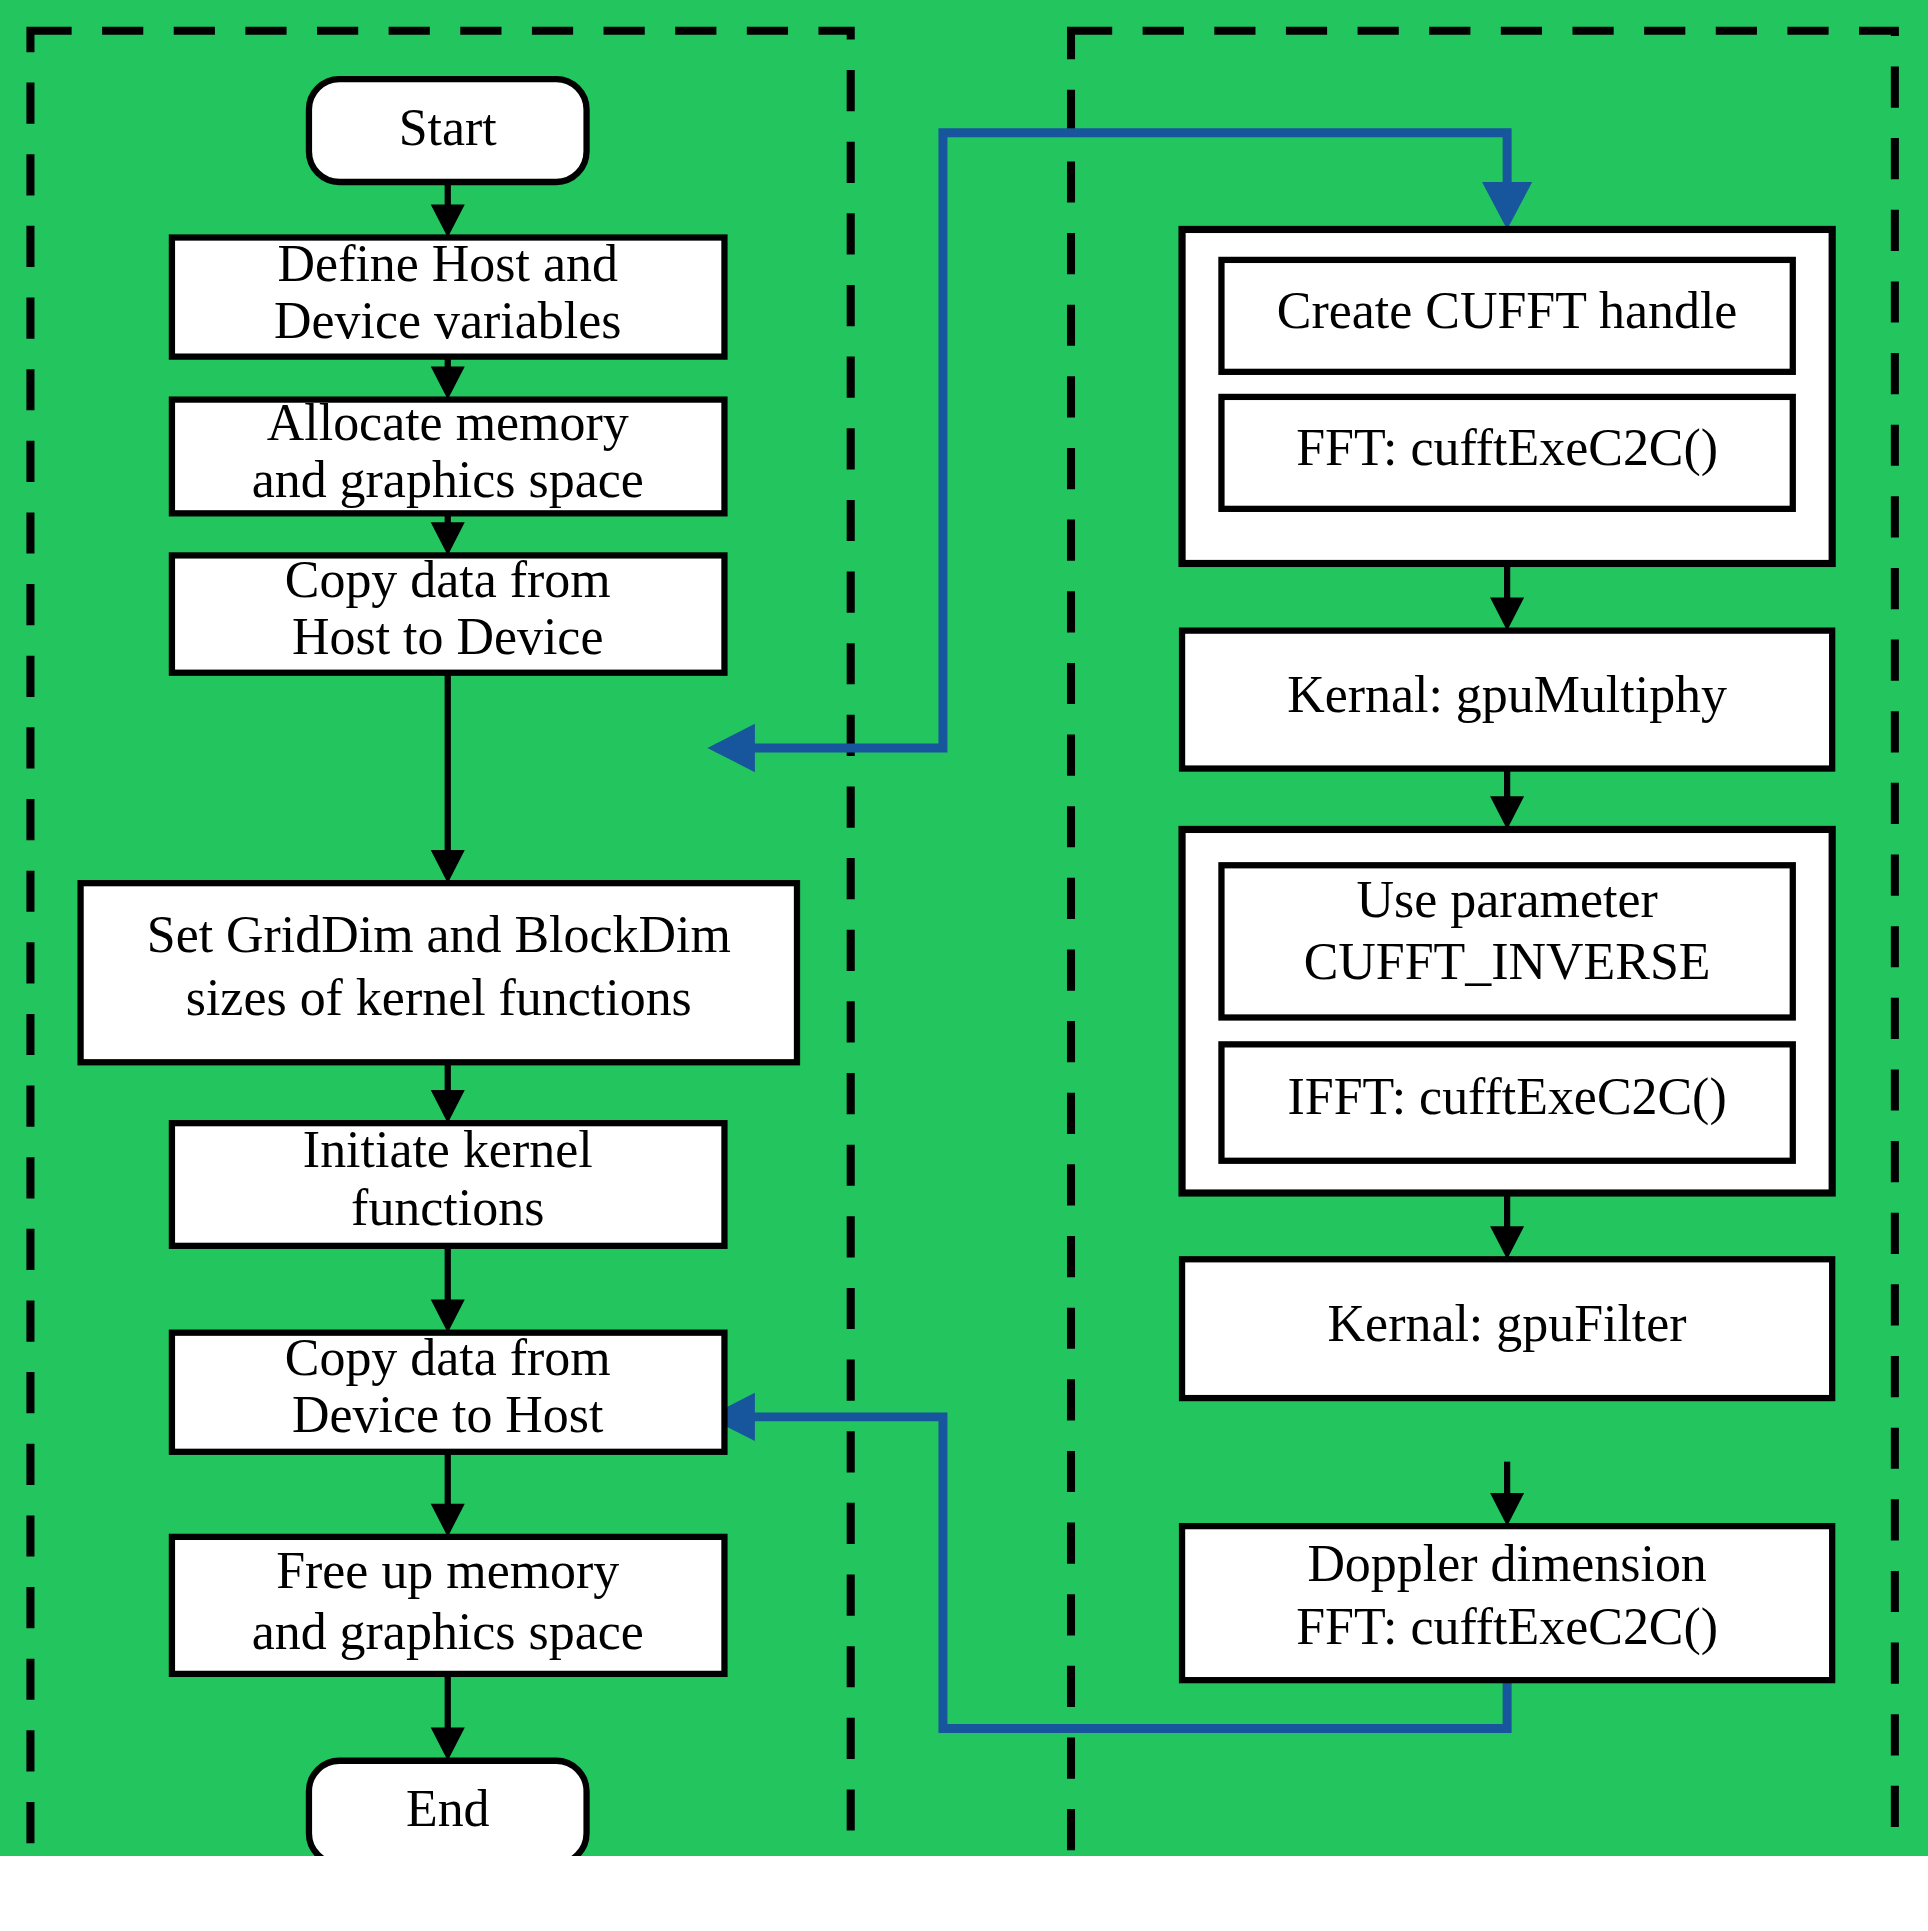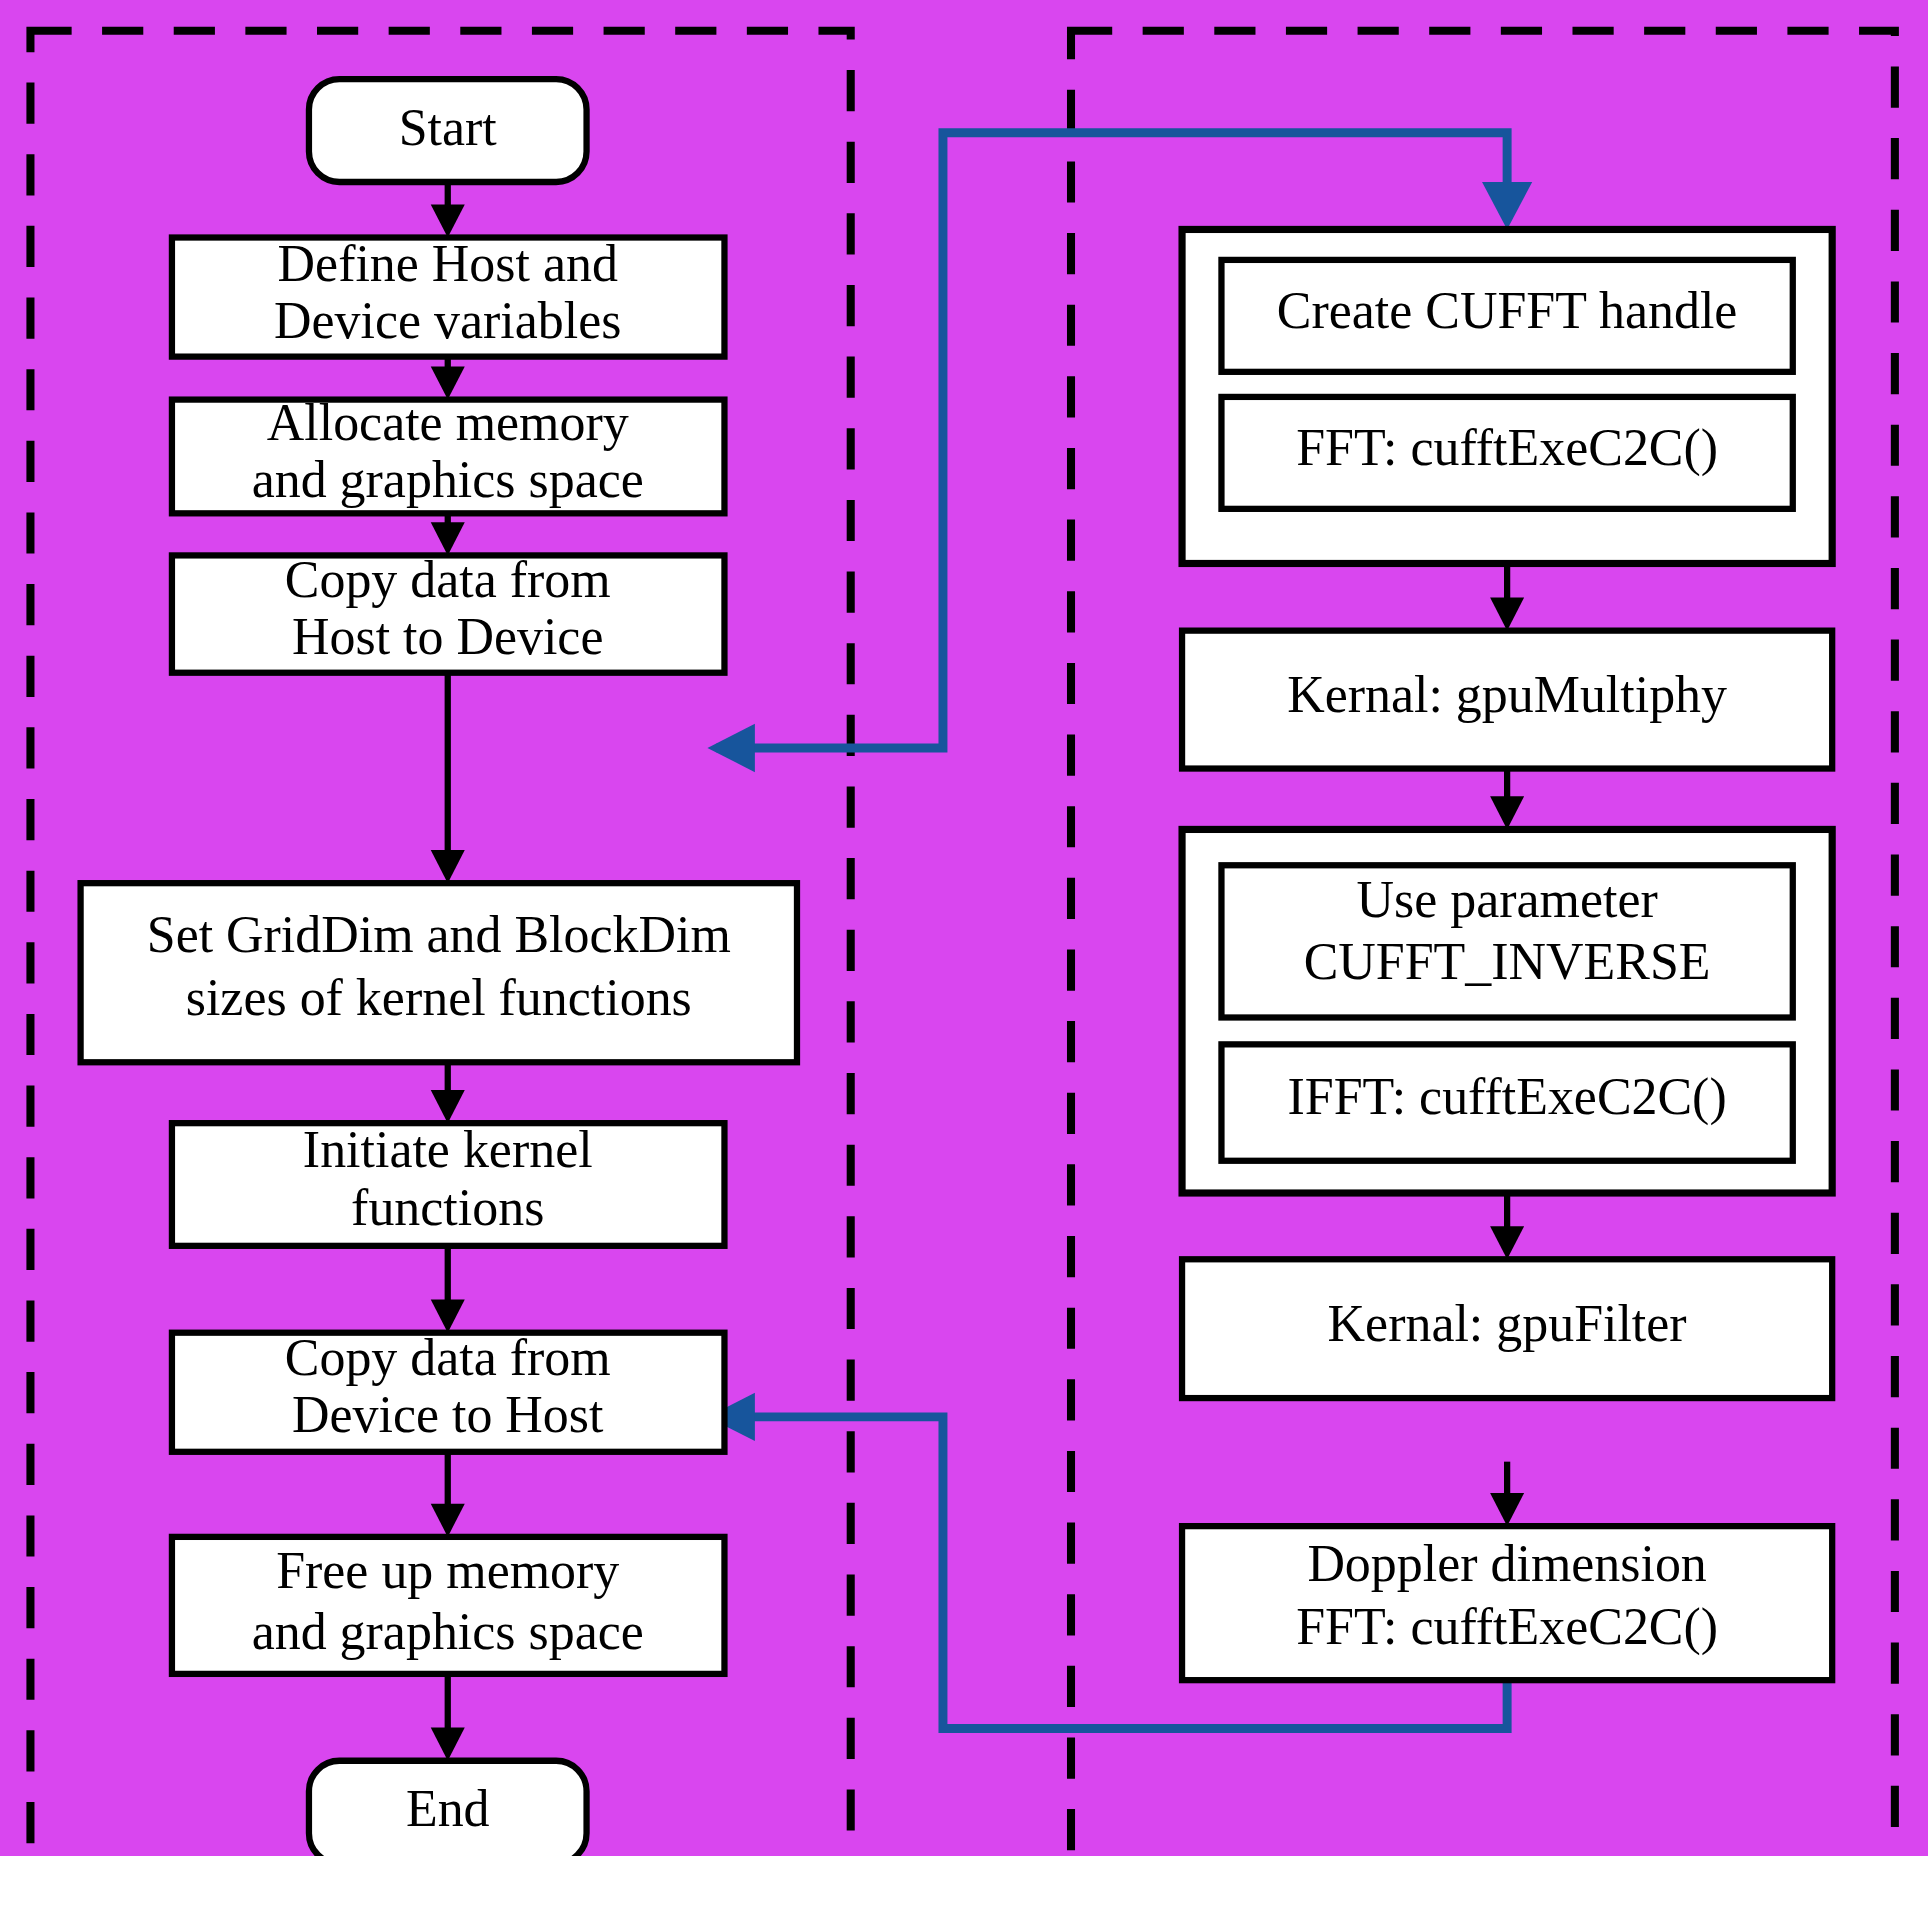--- a/index.html
+++ b/index.html
@@ -5,21 +5,21 @@
 <style>
   html, body {
     margin: 0;
     padding: 0;
     background: #ffffff;
   }
   #flowchart-root {
     width: 1928px;
     height: 1856px;
     position: relative;
-    background: #d946ef;
+    background: #22c55e;
     font-family: "Liberation Serif", "DejaVu Serif", serif;
   }
   svg#flow-svg {
     display: block;
     width: 1928px;
     height: 1932px;
   }
   .panel-border {
     fill: none;
     stroke: #000000;

